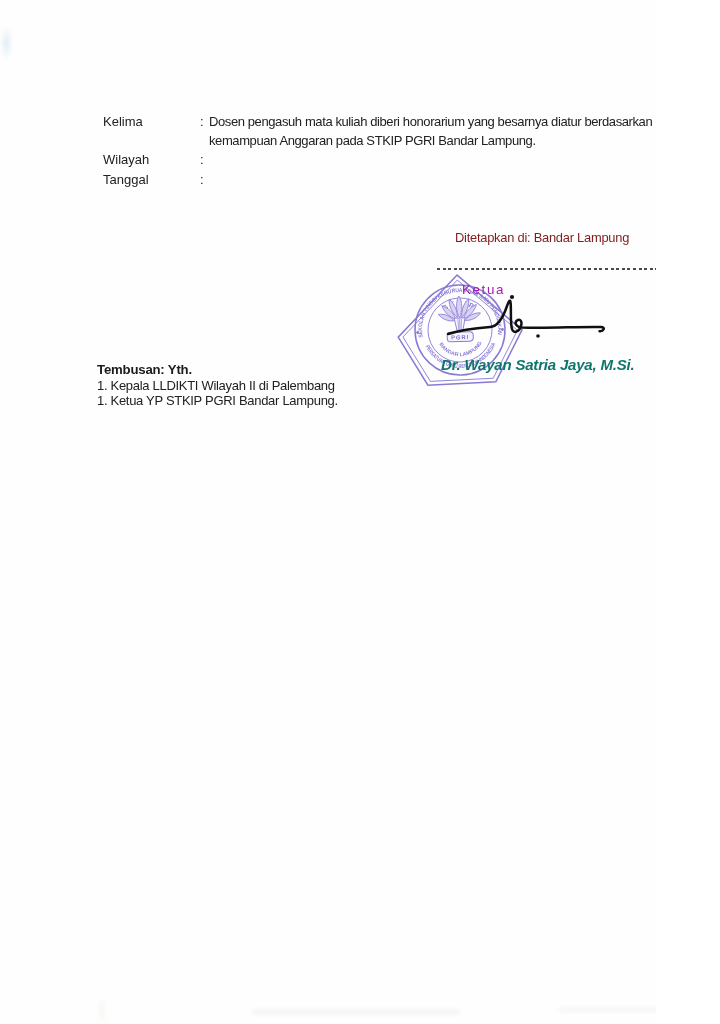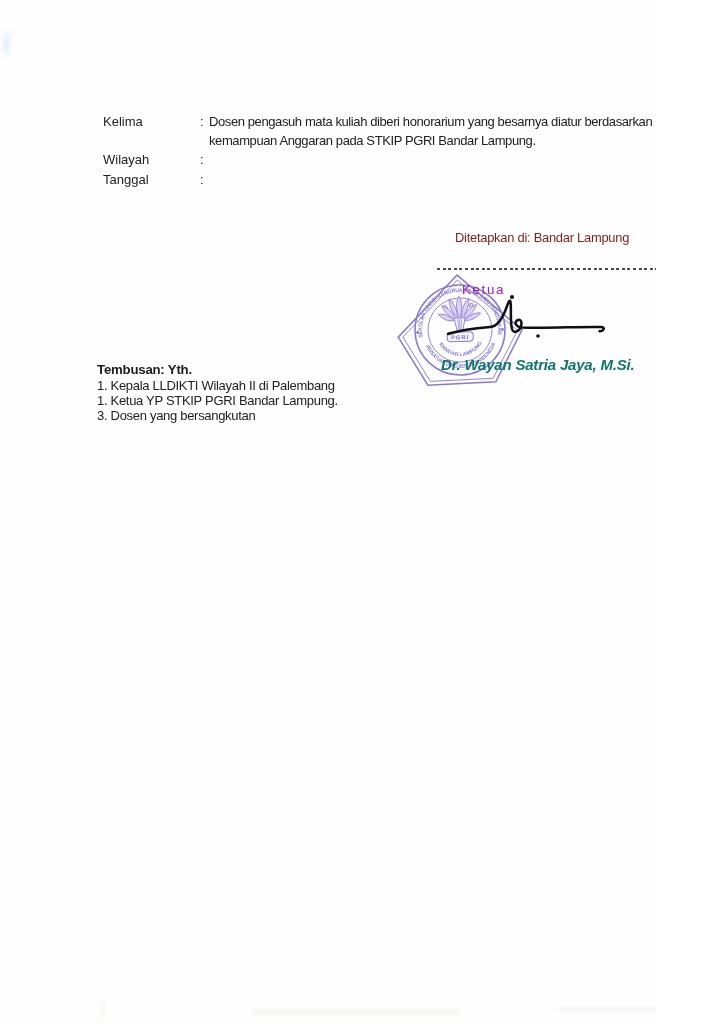--- a/index.html
+++ b/index.html
@@ -137,19 +137,18 @@
     <circle cx="89" cy="11" r="2.1"></circle>
     <circle cx="115" cy="50" r="1.8"></circle>
   </svg>
 
   <div class="signer-name">Dr. Wayan Satria Jaya, M.Si.</div>
 
   <div class="tembusan-heading">Tembusan: Yth.</div>
   <div class="tembusan-list">
     <div>1. Kepala LLDIKTI Wilayah II di Palembang</div>
     <div>1. Ketua YP STKIP PGRI Bandar Lampung.</div>
-    <div>3. Dosen yang bersangkutan</div>
   </div>
 
   <div class="smudge-bottom-a"></div>
   <div class="smudge-bottom-b"></div>
   <div class="smudge-bottom-c"></div>
 </div>
 
 </body></html>

